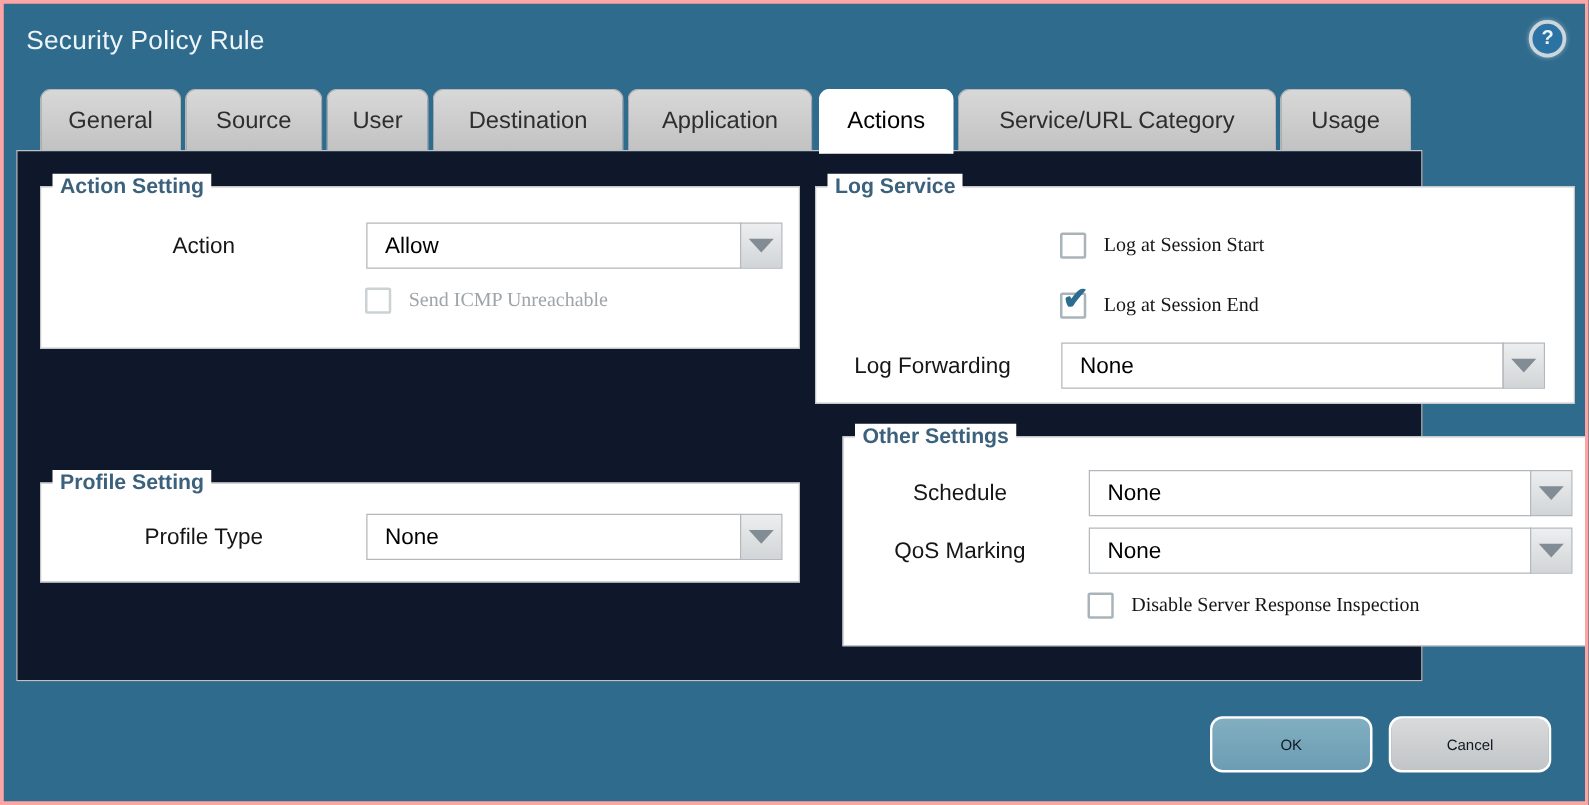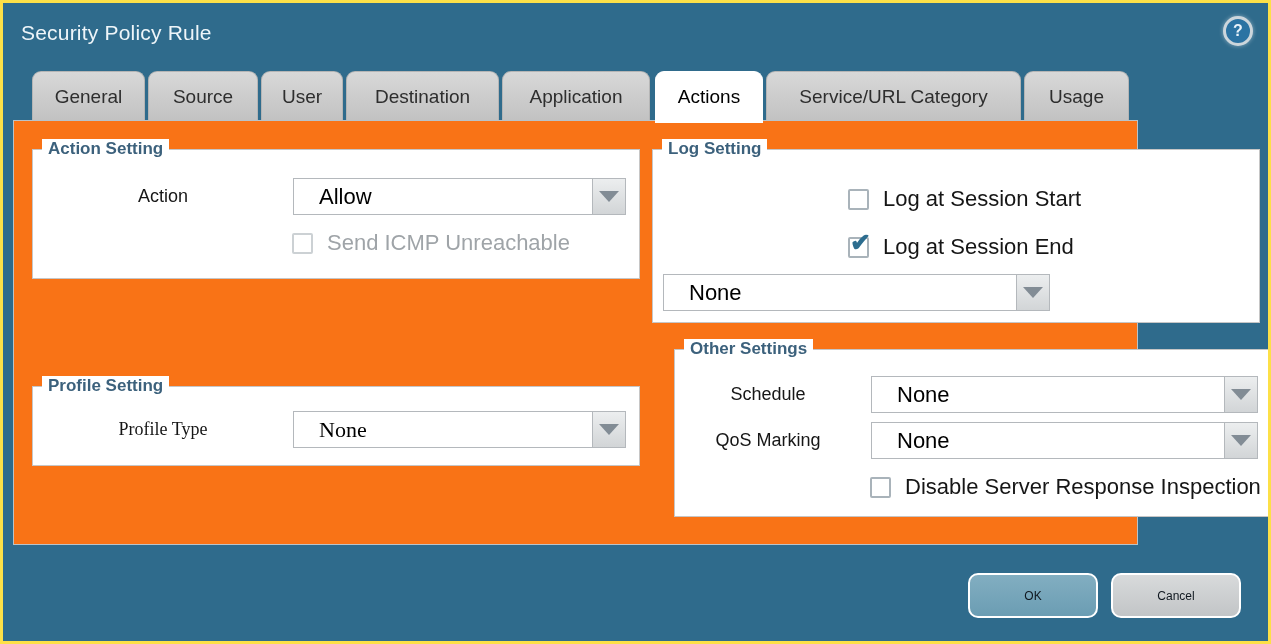--- a/index.html
+++ b/index.html
@@ -1,18 +1,18 @@
 <!DOCTYPE html>
 <html><head>
 <meta charset="utf-8">
 <style>
   html,body{margin:0;padding:0;background:#222;}
   .dialog{
     position:relative; width:1271px; height:644px; box-sizing:border-box;
-    background:#2f6b8c; border:3px solid #fde047; overflow:hidden;
+    background:#2f6b8c; border:3px solid #fca5a5; overflow:hidden;
     font-family:"Liberation Sans", sans-serif;
   }
   
   .title{
     position:absolute; left:18px; top:18px; font-size:21px; color:#eef5f9;
     letter-spacing:.2px;
   }
   .help{
     position:absolute; right:15px; top:13px; width:24px; height:24px;
     border-radius:50%; background:#2b73a3; border:3px solid #ccd6dc;
@@ -28,42 +28,42 @@
     font-size:19px; border-radius:9px 9px 0 0; cursor:pointer;
     border:1px solid #b5b5b5; border-bottom:none;
   }
   .tab.active{
     background:#fff; color:#000; height:52px; z-index:3; border-color:#fff;
     margin-left:2px;
   }
   
   .panel{
     position:absolute; left:10px; top:117px; width:1125px; height:425px;
-    background:#f97316; border:1px solid #b9c3c8; box-sizing:border-box; z-index:1;
+    background:#0f172a; border:1px solid #b9c3c8; box-sizing:border-box; z-index:1;
   }
   
   .group{position:absolute; border:1px solid #c6c6c6; background:#fff;}
   .group .legend{
     position:absolute; top:-11px; left:9px; background:#fff; padding:0 6px;
     font-size:17px; font-weight:bold; color:#3c617c; white-space:nowrap;
   }
   .g-action {left:18px;  top:28px;  width:606px; height:128px;}
   .g-log    {left:638px; top:28px;  width:606px; height:172px;}
   .g-profile{left:18px;  top:265px; width:606px; height:78px;}
   .g-other  {left:660px; top:228px; width:606px; height:166px;}
   
   .row{position:absolute; display:flex; align-items:center; height:37px;}
   .lbl{font-size:18px; color:#161616; text-align:center; white-space:nowrap;}
   .col-l .lbl{width:240px;}
   .col-r .lbl{width:186px;}
   
   .combo{display:flex; height:37px; margin-left:10px; box-sizing:border-box;}
   .combo-value{
     box-sizing:border-box; height:37px; line-height:35px; background:#fff;
-    border:1px solid #b4b8bc; font-size:22px; color:#000; padding-left:25px;
+    border:1px solid #b4b8bc; font-size:18px; color:#000; padding-left:14px;
     overflow:hidden; white-space:nowrap; cursor:pointer;
   }
   .combo-l .combo-value{width:300px;}
   .combo-r .combo-value{width:354px;}
   .combo-btn{
     box-sizing:border-box; width:34px; height:37px; margin-left:-1px;
     background:linear-gradient(#eceeef,#d2d5d7); border:1px solid #b4b8bc;
     display:flex; align-items:center; justify-content:center; cursor:pointer;
   }
   .caret{
@@ -74,21 +74,21 @@
   .cbrow{position:absolute; display:flex; align-items:center;}
   .cb{
     box-sizing:border-box; width:21px; height:21px; background:#fff;
     border:2px solid #a9b3ba; border-radius:2px; cursor:pointer; position:relative;
   }
   .cb .check{
     position:absolute; left:0px; top:-9px; font-size:25px; line-height:25px;
     color:#2c6d8f; font-weight:bold;
   }
   .cb.disabled{border-color:#ccd1d4; cursor:default;}
-  .cbl{font-size:22px; color:#161616; margin-left:14px; white-space:nowrap;}
+  .cbl{font-size:16px; color:#161616; margin-left:14px; white-space:nowrap;font-family:Liberation Serif, serif;}
   .cbl.disabled{color:#9fa4a8;}
   
   .btn{
     position:absolute; top:570px; height:45px; box-sizing:border-box;
     border:2px solid #fff; border-radius:10px; font-size:12px; color:#101820;
     display:flex; align-items:center; justify-content:center; cursor:pointer;
     font-family:"Liberation Sans", sans-serif;
   }
   .btn-ok{left:965px; width:130px; background:linear-gradient(#82aec1,#6b9db3);}
   .btn-cancel{left:1108px; width:130px; background:linear-gradient(#d8dadb,#c2c5c7);}
@@ -127,44 +127,45 @@
           </div>
         </div>
       </div>
       <div class="cbrow" style="left:259px; top:80px;">
         <div class="cb disabled"></div>
         <span class="cbl disabled">Send ICMP Unreachable</span>
       </div>
     </div>
 
     <div class="group g-log col-r">
-      <span class="legend">Log Setting</span>
+      <span class="legend">Log Service</span>
       <div class="cbrow" style="left:195px; top:36px;">
         <div class="cb"></div>
         <span class="cbl">Log at Session Start</span>
       </div>
       <div class="cbrow" style="left:195px; top:84px;">
         <div class="cb checked">
           <span class="check">✔</span>
         </div>
         <span class="cbl">Log at Session End</span>
       </div>
       <div class="row" style="left:0px; top:124px;">
+        <span class="lbl">Log Forwarding</span>
         <div class="combo combo-r">
           <div class="combo-value">None</div>
           <div class="combo-btn">
             <span class="caret"></span>
           </div>
         </div>
       </div>
     </div>
 
     <div class="group g-profile col-l">
       <span class="legend">Profile Setting</span>
-      <div class="row" style="left:10px; top:24px;font-family:Liberation Serif, serif;">
+      <div class="row" style="left:10px; top:24px;">
         <span class="lbl">Profile Type</span>
         <div class="combo combo-l">
           <div class="combo-value">None</div>
           <div class="combo-btn">
             <span class="caret"></span>
           </div>
         </div>
       </div>
     </div>
 

